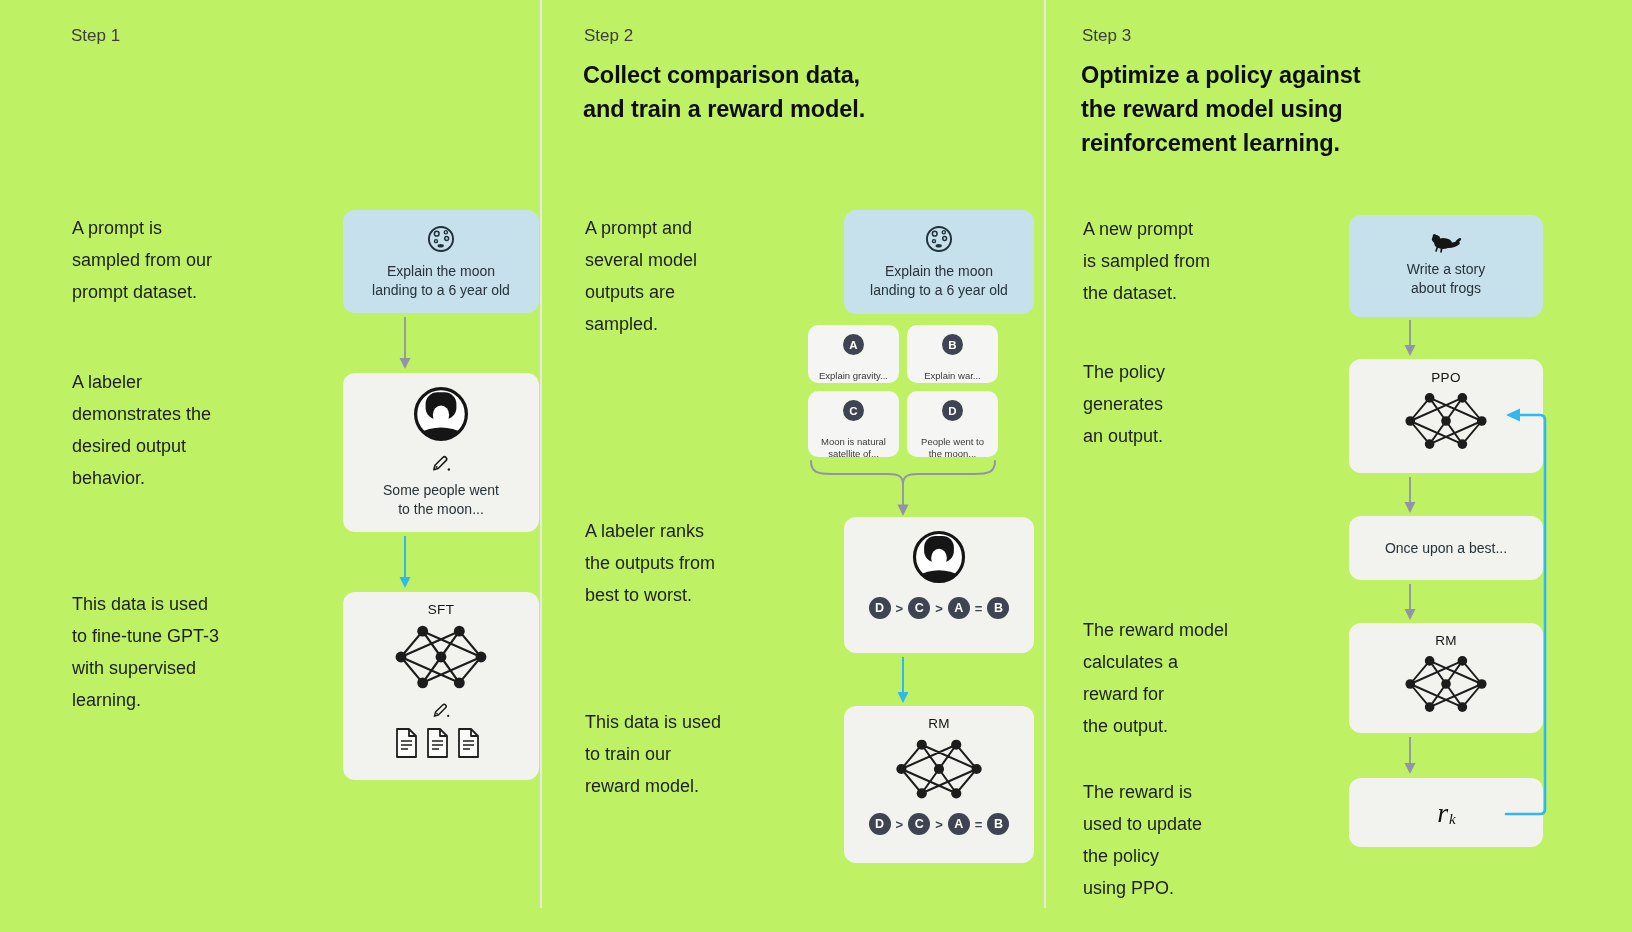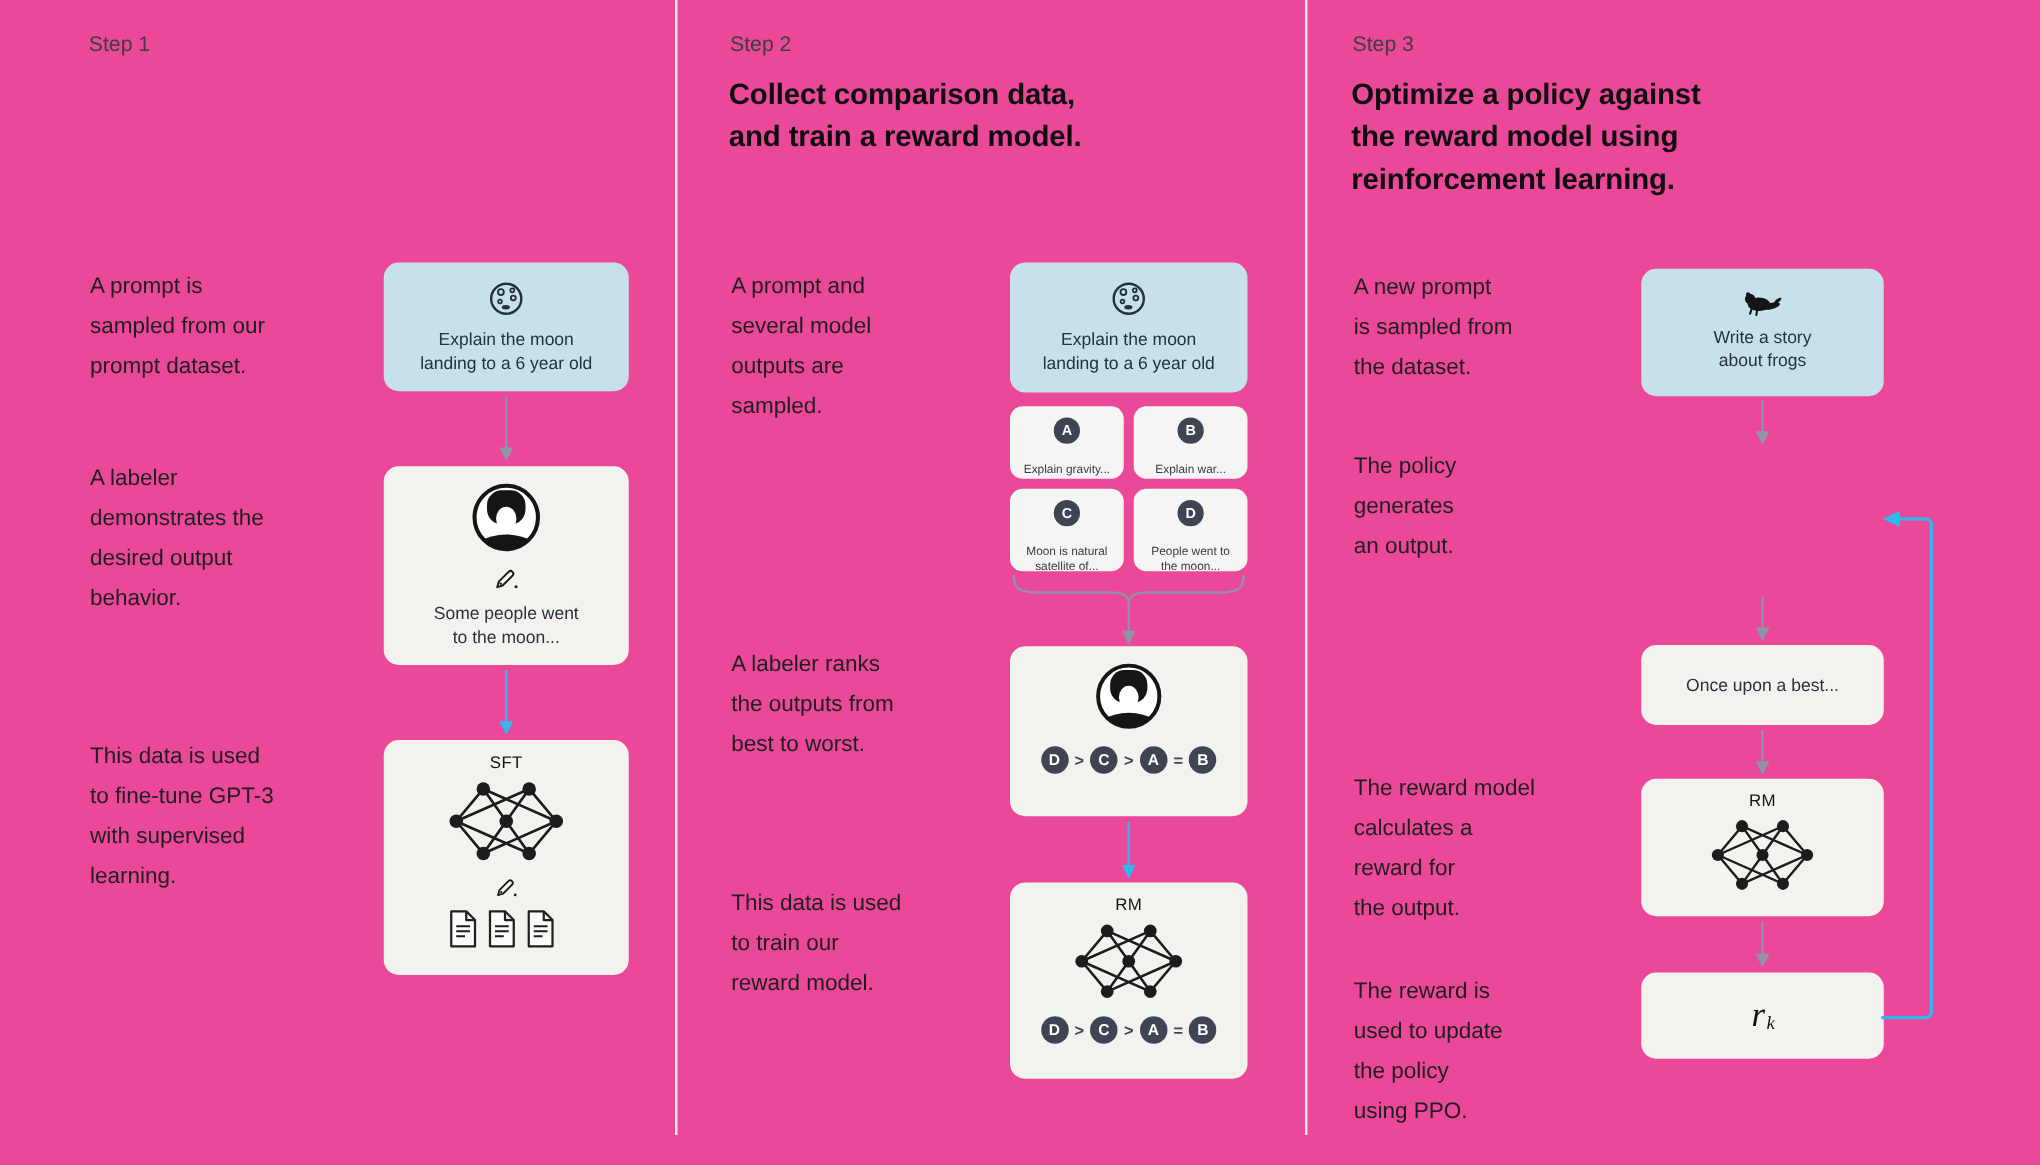--- a/index.html
+++ b/index.html
@@ -1,23 +1,23 @@
 <!DOCTYPE html>
 <html style="--prompt-bg: #c7e1ec; --panel-bg: #f2f2ef; --badge-bg: #3e4451; --gray-arrow: #9193a8; --blue-arrow: #2fb9ef;"><head>
 <meta charset="utf-8">
 <style>
   html,body{margin:0;padding:0;background:#fcfcfb;}
-  #canvas{position:relative;width:1632px;height:932px;background:#ec4899;
+  #canvas{position:relative;width:1632px;height:932px;background:#bef264;
           font-family:"Liberation Sans",sans-serif;overflow:hidden;}
   .abs{position:absolute;}
   .preline{white-space:pre-line;}
   .step-label{font-size:17px;color:#3d3d3d;}
   .step-title{font-size:23.5px;font-weight:700;color:#0e0e0e;line-height:34px;letter-spacing:-0.1px;}
   .body-text{font-size:18px;color:#1e1e1e;line-height:32px;}
-  .flow-box{position:absolute;border-radius:12px;display:flex;flex-direction:column;align-items:center;}
+  .flow-box{position:absolute;border-radius:12px;display:flex;flex-direction:column;align-items:center;margin-left:36px;}
   .prompt-box{background:var(--prompt-bg,#c7e1ec);}
   .panel-box{background:var(--panel-bg,#f2f2ef);}
   .box-text{font-size:14px;color:#26323a;line-height:19px;text-align:center;}
   .model-label{font-size:13.5px;color:#141414;letter-spacing:0.3px;}
   .output-cell{position:absolute;background:#f5f5f3;border-radius:10px;display:flex;flex-direction:column;align-items:center;padding-top:9px;box-sizing:border-box;}
   .cell-badge{width:21px;height:21px;border-radius:50%;background:var(--badge-bg,#3e4451);color:#fff;
               font-size:11.5px;font-weight:700;display:flex;align-items:center;justify-content:center;flex:none;}
   .cell-text{font-size:9.5px;color:#3a3a3a;line-height:12px;text-align:center;margin-top:15px;}
   .rank-row{display:flex;align-items:center;gap:4px;}
   .rank-badge{width:22px;height:22px;border-radius:50%;background:var(--badge-bg,#3e4451);color:#fff;
@@ -273,20 +273,33 @@
     </svg>
     <div class="box-text preline" style="margin-top:6px">Write a story
 about frogs</div>
   </div>
 
   <svg class="abs" style="left:1402px;top:320px" width="16" height="36">
     <line x1="8" y1="0" x2="8" y2="26" stroke="#9193a8" stroke-width="1.8"></line>
     <polygon points="8,36 2.5,25 13.5,25" fill="#9193a8"></polygon>
   </svg>
 
+  <div class="flow-box panel-box" style="left:1313px;top:359px;width:194px;height:114px">
+    <div class="model-label" style="margin-top:11px">PPO</div>
+    <svg width="90" height="64" viewBox="0 0 120 86" style="margin-top:4px">
+      <path d="M38 12L12 43M38 12L60 43M38 12L108 43M82 12L12 43M82 12L60 43M82 12L108 43M12 43L38 74M12 43L82 74M60 43L38 74M60 43L82 74M108 43L38 74M108 43L82 74" stroke="#1c1c1c" stroke-width="2.6" fill="none"></path>
+      <circle cx="38" cy="12" r="6.5" fill="#1c1c1c"></circle>
+        <circle cx="82" cy="12" r="6.5" fill="#1c1c1c"></circle>
+      <circle cx="12" cy="43" r="6.5" fill="#1c1c1c"></circle>
+        <circle cx="60" cy="43" r="6.5" fill="#1c1c1c"></circle>
+        <circle cx="108" cy="43" r="6.5" fill="#1c1c1c"></circle>
+      <circle cx="38" cy="74" r="6.5" fill="#1c1c1c"></circle>
+        <circle cx="82" cy="74" r="6.5" fill="#1c1c1c"></circle>
+    </svg>
+  </div>
 
   <svg class="abs" style="left:1402px;top:477px" width="16" height="36">
     <line x1="8" y1="0" x2="8" y2="26" stroke="#9193a8" stroke-width="1.8"></line>
     <polygon points="8,36 2.5,25 13.5,25" fill="#9193a8"></polygon>
   </svg>
 
   <div class="flow-box panel-box" style="left:1313px;top:516px;width:194px;height:64px;justify-content:center">
     <div class="box-text">Once upon a best...</div>
   </div>
 

